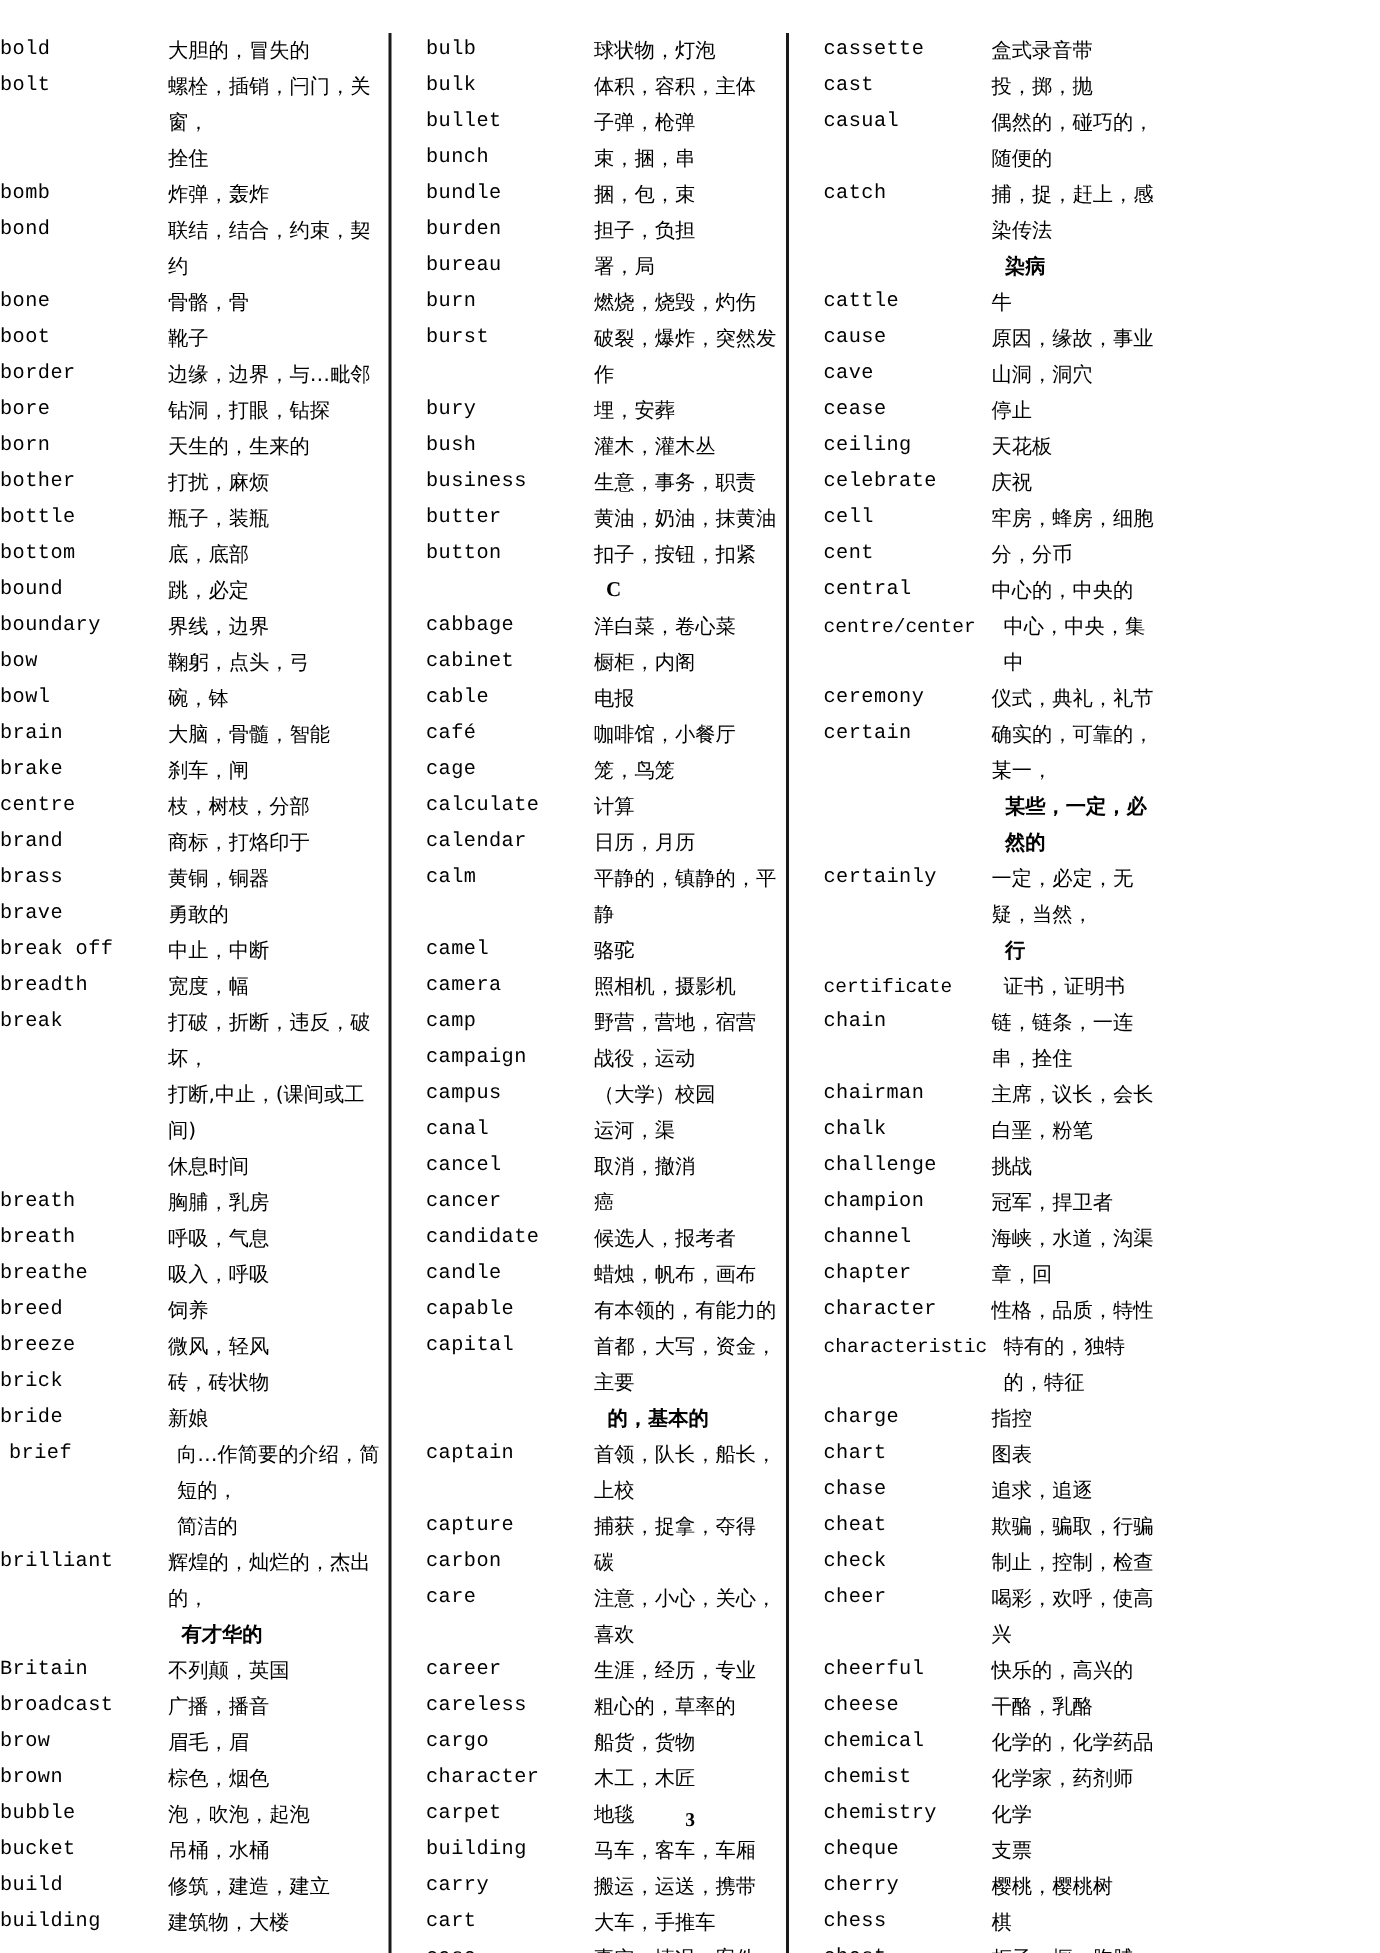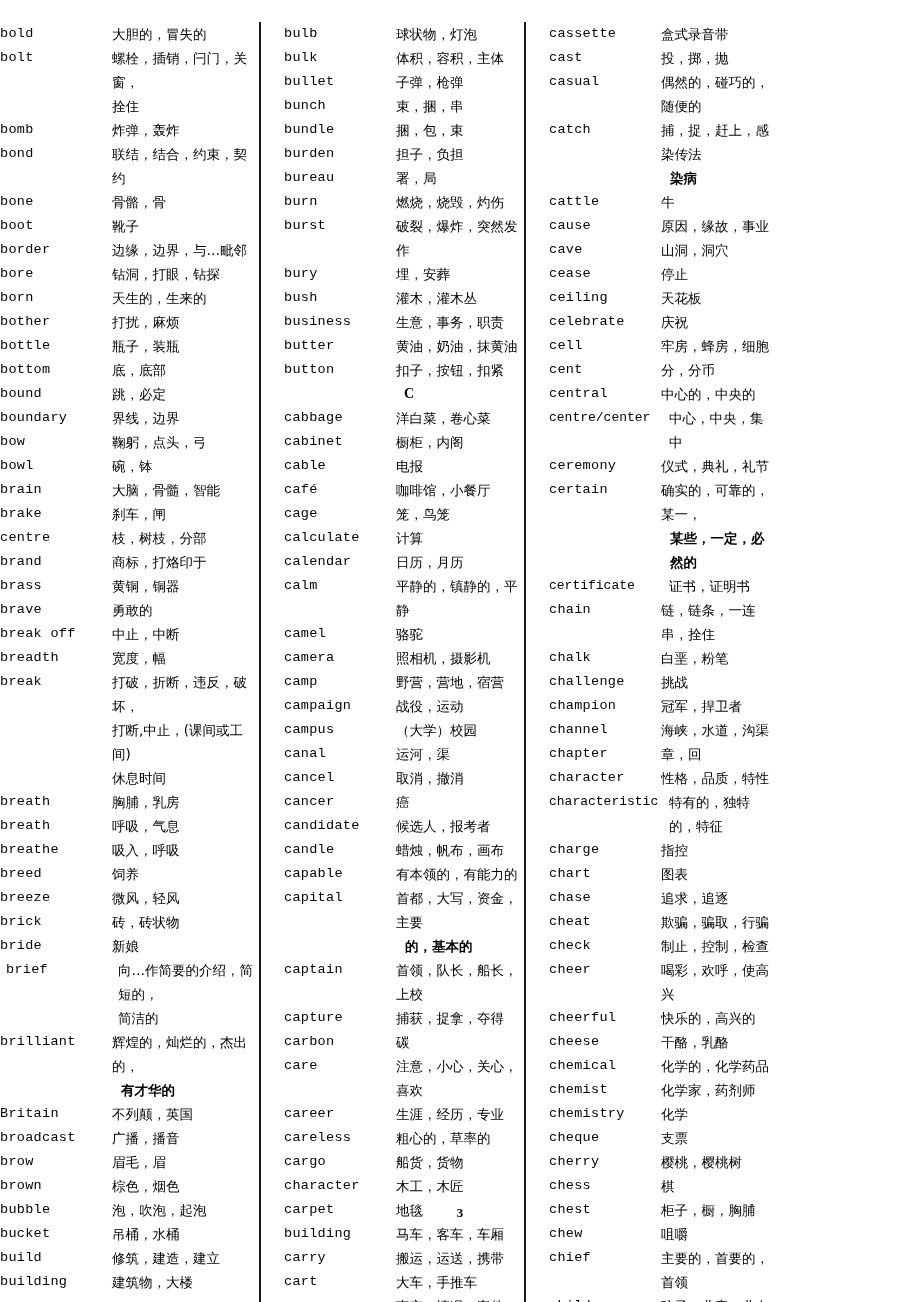--- a/index.html
+++ b/index.html
@@ -509,26 +509,34 @@
         </div>
         <div class="entry">
           <div class="term">ceremony</div>
           <div class="defn">仪式，典礼，礼节</div>
         </div>
         <div class="entry">
           <div class="term">certain</div>
           <div class="defn">确实的，可靠的，某一，<span class="w2">某些，一定，必然的</span></div>
         </div>
         <div class="entry">
+          <div class="term">certainly</div>
+          <div class="defn">一定，必定，无疑，当然，<span class="w2">行</span></div>
+        </div>
+        <div class="entry">
           <div class="term wide">certificate</div>
           <div class="defn">证书，证明书</div>
         </div>
         <div class="entry">
           <div class="term">chain</div>
           <div class="defn">链，链条，一连串，拴住</div>
+        </div>
+        <div class="entry">
+          <div class="term">chairman</div>
+          <div class="defn">主席，议长，会长</div>
         </div>
         <div class="entry">
           <div class="term">chalk</div>
           <div class="defn">白垩，粉笔</div>
         </div>
         <div class="entry">
           <div class="term">challenge</div>
           <div class="defn">挑战</div>
         </div>
         <div class="entry">

